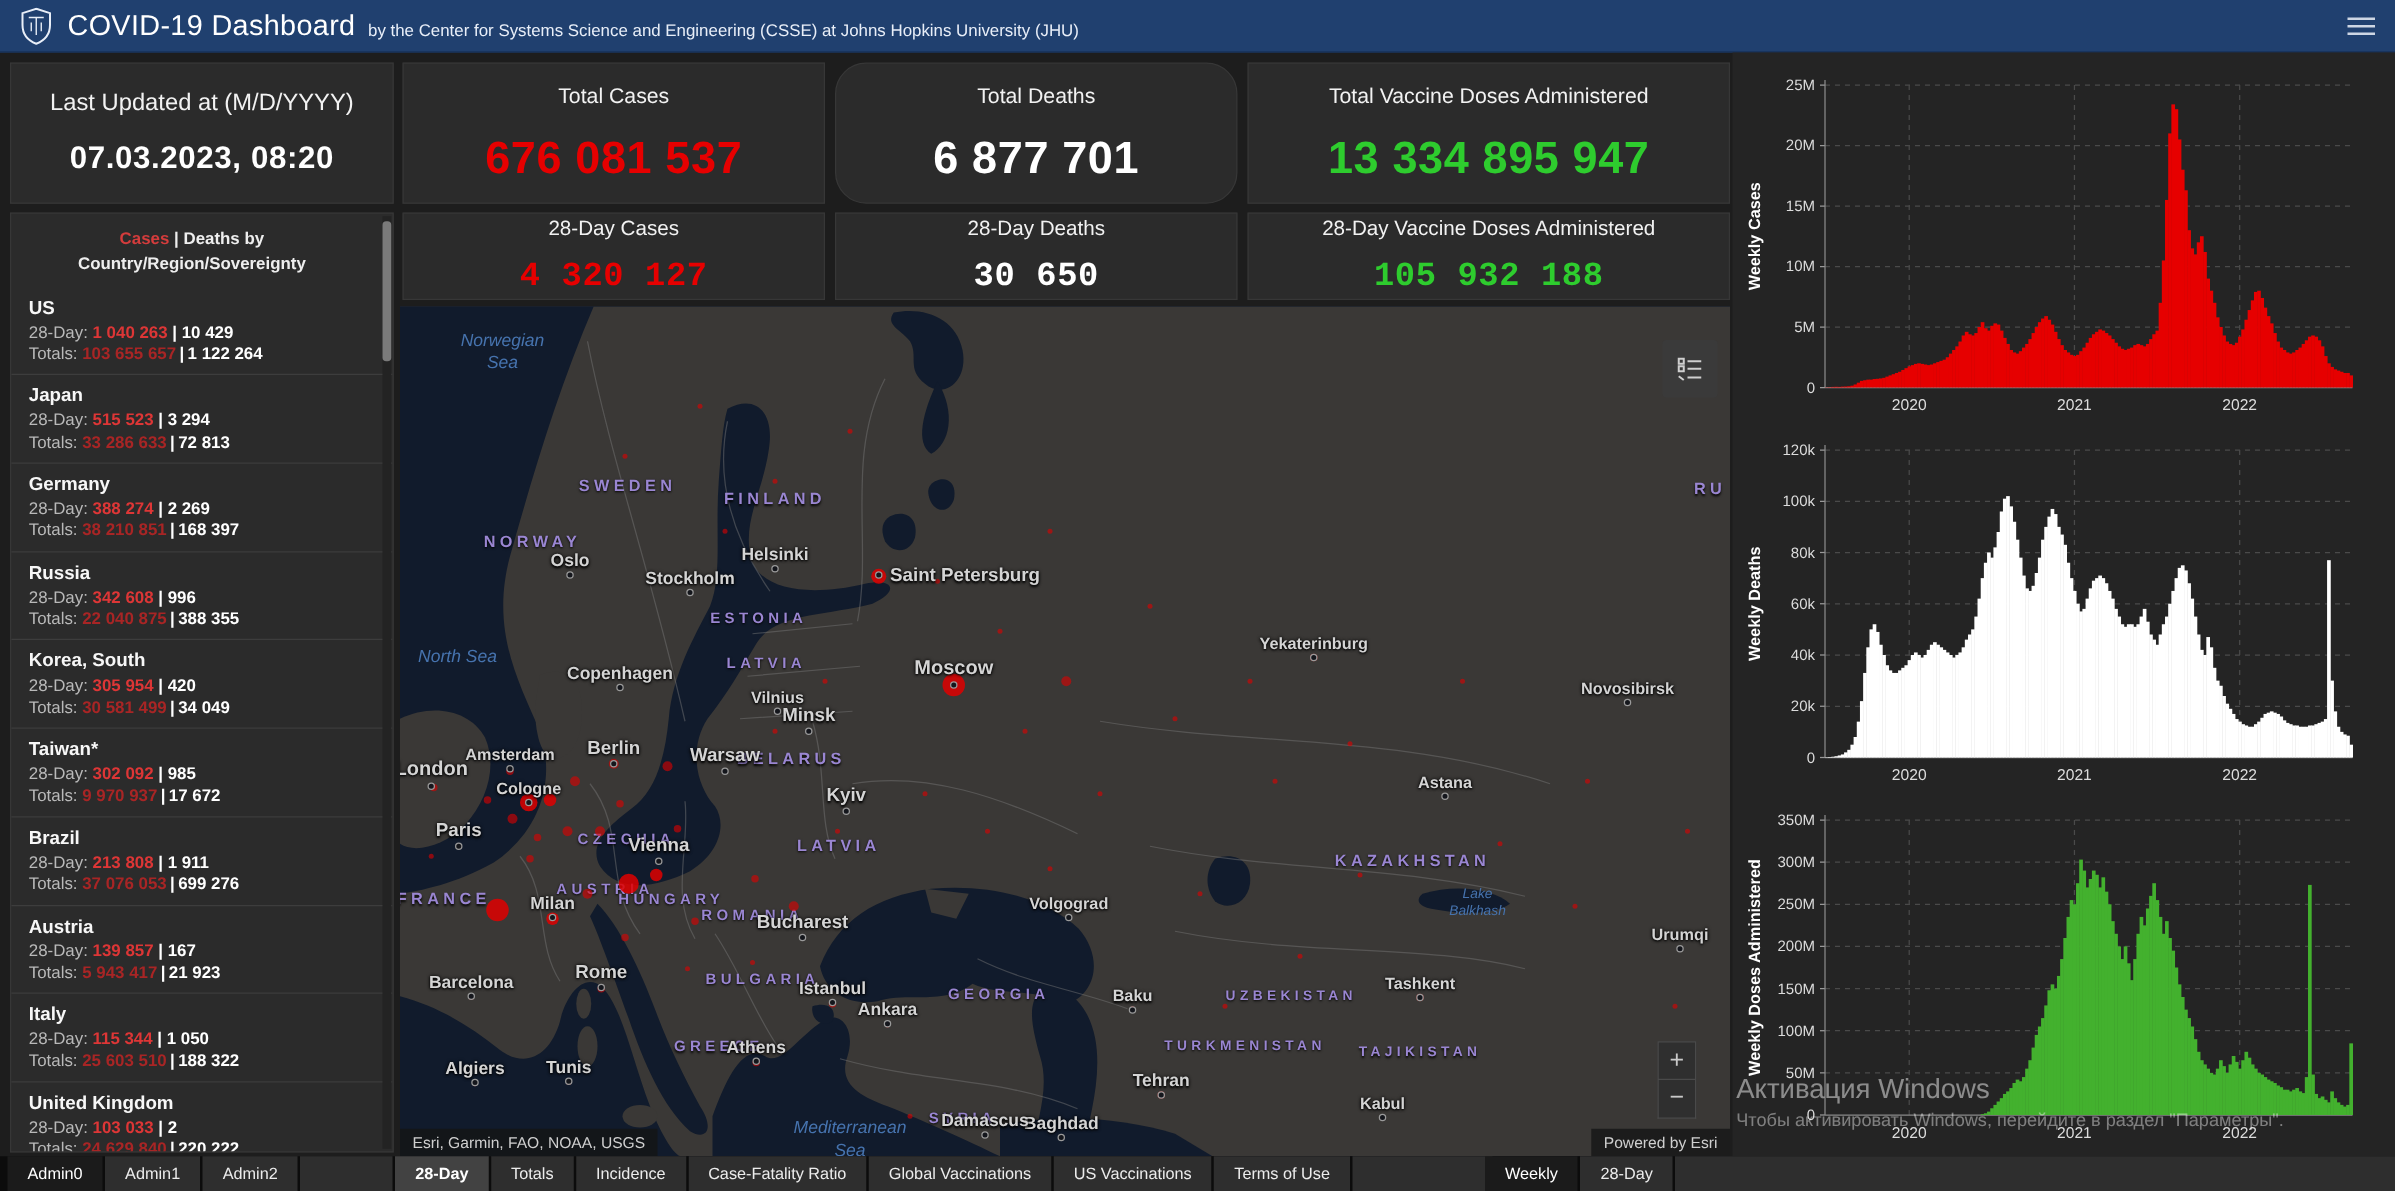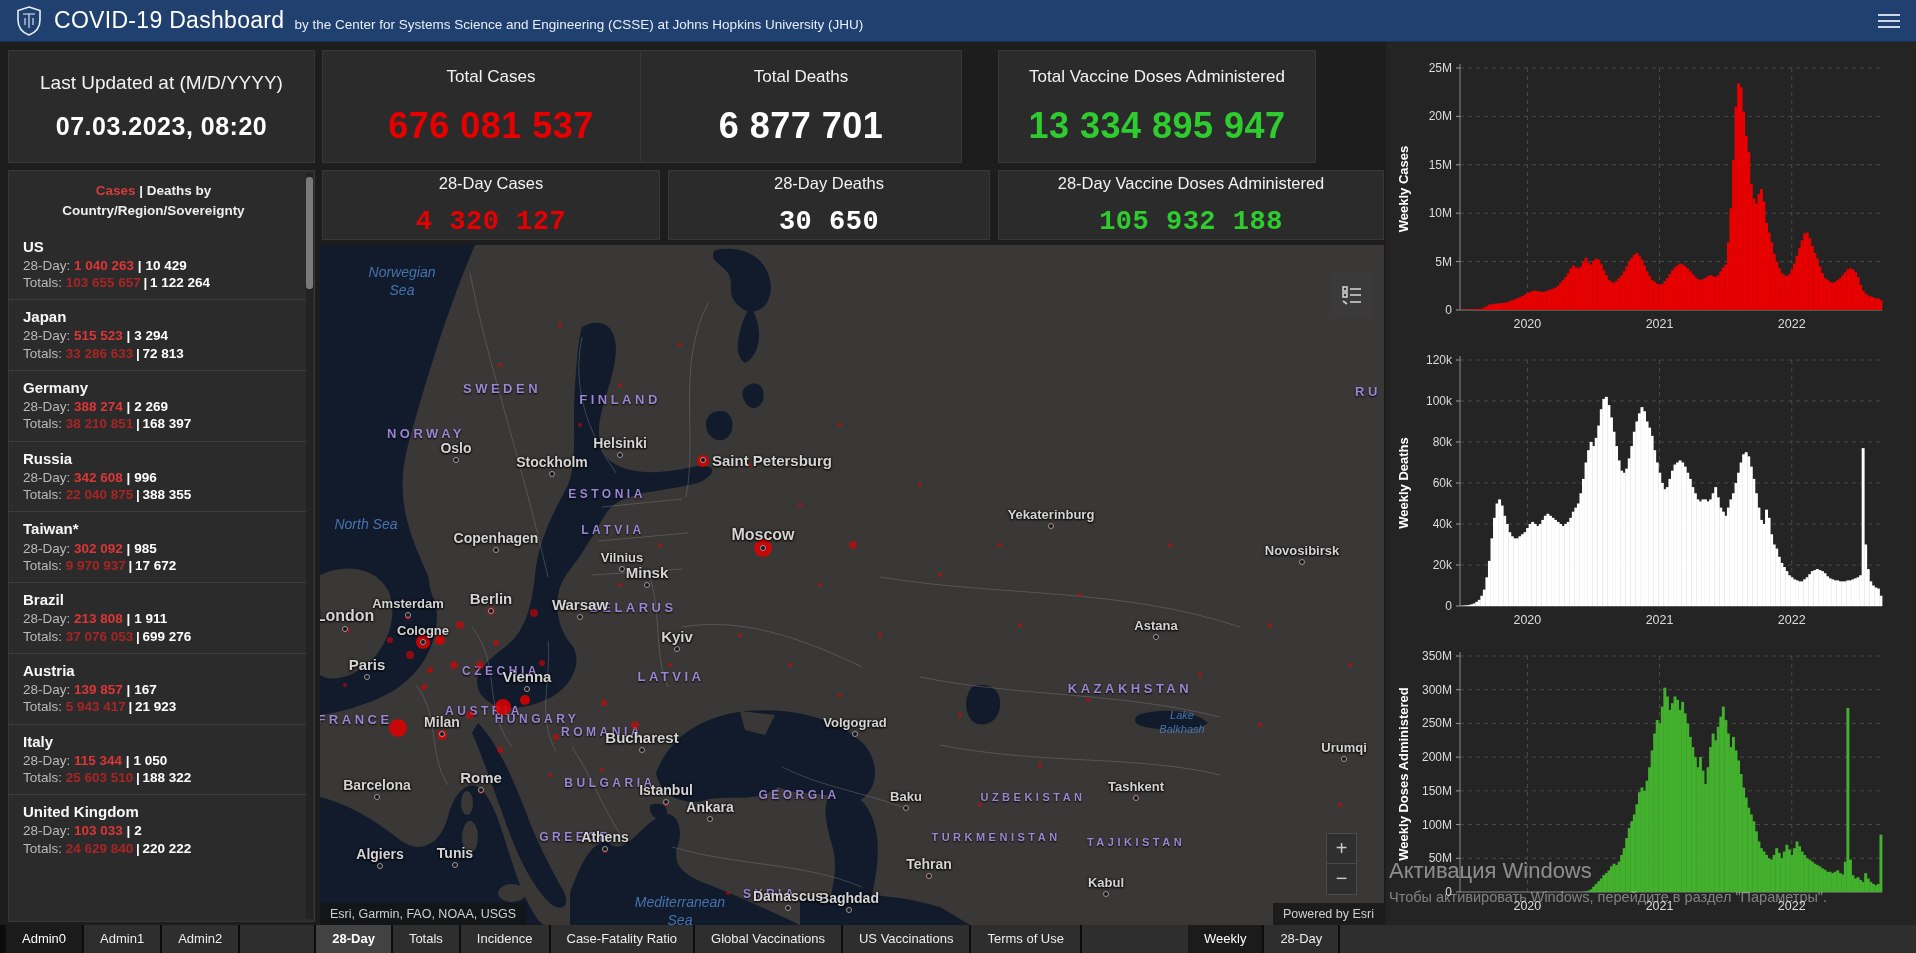--- a/index.html
+++ b/index.html
@@ -94,25 +94,25 @@
 </div>
 
 <div class="panel lu card" style="left:8px;top:50px;width:307px;height:113px;">
   <div class="lb">Last Updated at (M/D/YYYY)</div>
   <div class="vl">07.03.2023, 08:20</div>
 </div>
 <div class="panel card" style="left:322px;top:50px;width:338px;height:113px;">
   <div class="lb">Total Cases</div>
   <div class="vl c-red">676 081 537</div>
 </div>
-<div class="panel card" style="left:640px;top:50px;width:322px;height:113px;">
+<div class="panel card" style="left:668px;top:50px;width:322px;height:113px;border-radius:25px;">
   <div class="lb">Total Deaths</div>
   <div class="vl c-white">6 877 701</div>
 </div>
-<div class="panel card" style="left:998px;top:50px;width:318px;height:113px;">
+<div class="panel card" style="left:998px;top:50px;width:386px;height:113px;">
   <div class="lb">Total Vaccine Doses Administered</div>
   <div class="vl c-green">13 334 895 947</div>
 </div>
 <div class="panel card small" style="left:322px;top:170px;width:338px;height:70px;">
   <div class="lb">28-Day Cases</div>
   <div class="vl c-red">4 320 127</div>
 </div>
 <div class="panel card small" style="left:668px;top:170px;width:322px;height:70px;">
   <div class="lb">28-Day Deaths</div>
   <div class="vl c-white">30 650</div>
@@ -140,20 +140,25 @@
       </div>
       <div class="entry">
         <div class="nm">Germany</div>
         <div class="row"><span class="gl">28-Day: </span><span class="rd">388 274</span><span class="wt"> | </span><span class="wt dd">2 269</span></div>
         <div class="row"><span class="gl t">Totals: </span><span class="drd">38 210 851</span><span class="wt p"> | </span><span class="wt td">168 397</span></div>
       </div>
       <div class="entry">
         <div class="nm">Russia</div>
         <div class="row"><span class="gl">28-Day: </span><span class="rd">342 608</span><span class="wt"> | </span><span class="wt dd">996</span></div>
         <div class="row"><span class="gl t">Totals: </span><span class="drd">22 040 875</span><span class="wt p"> | </span><span class="wt td">388 355</span></div>
+      </div>
+      <div class="entry">
+        <div class="nm">Korea, South</div>
+        <div class="row"><span class="gl">28-Day: </span><span class="rd">305 954</span><span class="wt"> | </span><span class="wt dd">420</span></div>
+        <div class="row"><span class="gl t">Totals: </span><span class="drd">30 581 499</span><span class="wt p"> | </span><span class="wt td">34 049</span></div>
       </div>
       <div class="entry">
         <div class="nm">Taiwan*</div>
         <div class="row"><span class="gl">28-Day: </span><span class="rd">302 092</span><span class="wt"> | </span><span class="wt dd">985</span></div>
         <div class="row"><span class="gl t">Totals: </span><span class="drd">9 970 937</span><span class="wt p"> | </span><span class="wt td">17 672</span></div>
       </div>
       <div class="entry">
         <div class="nm">Brazil</div>
         <div class="row"><span class="gl">28-Day: </span><span class="rd">213 808</span><span class="wt"> | </span><span class="wt dd">1 911</span></div>
         <div class="row"><span class="gl t">Totals: </span><span class="drd">37 076 053</span><span class="wt p"> | </span><span class="wt td">699 276</span></div>

